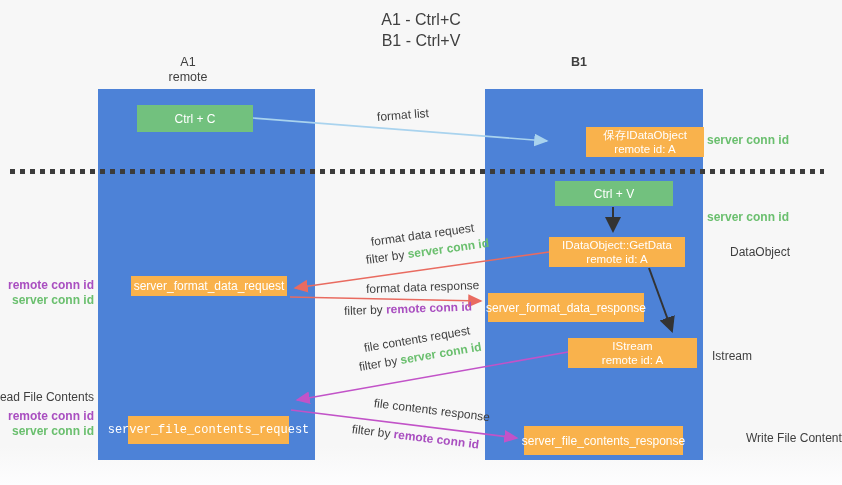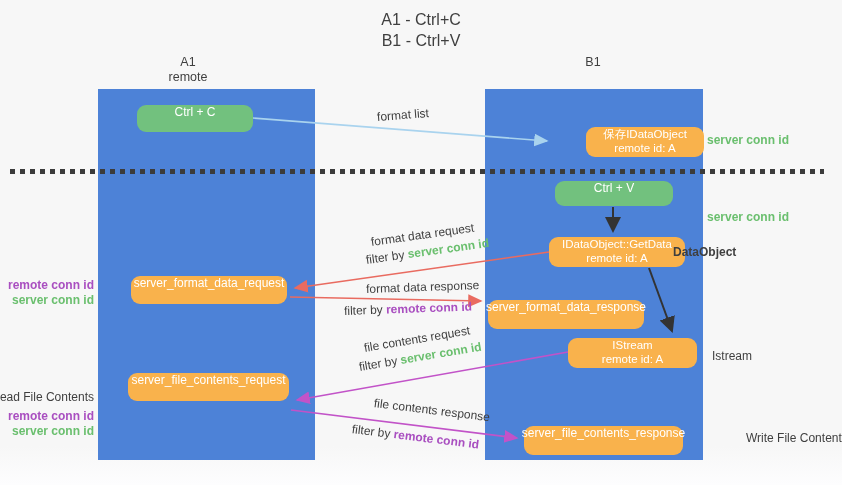--- a/index.html
+++ b/index.html
@@ -15,31 +15,31 @@
   }
   .title{
     position:absolute;left:0;top:9px;width:842px;
     text-align:center;color:#3f3f3f;font-size:16px;line-height:21px;
   }
   .col-header{
     position:absolute;top:55px;width:160px;text-align:center;
     color:#3f3f3f;font-size:12.5px;line-height:15px;
   }
   .col-header.a{left:108px;}
-  .col-header.b{left:513px;}
+  .col-header.b{left:499px;font-weight:bold;}
   .column{
     position:absolute;top:89px;height:371px;background:#4d82d7;
   }
   .column.a{left:98px;width:217px;}
   .column.b{left:485px;width:218px;}
   .arrow-layer{position:absolute;left:0;top:0;z-index:3;}
   .node{
     position:absolute;z-index:4;
-    display:flex;flex-direction:column;align-items:center;justify-content:flex-start;
-    color:#ffffff;font-size:12px;line-height:14px;text-align:center;border-radius:9px;
+    display:flex;flex-direction:column;align-items:center;justify-content:center;
+    color:#ffffff;font-size:12px;line-height:14px;text-align:center;
   }
   .node.green{background:#72c17e;}
   .node.orange{background:#f9b24c;}
   .node.two-line{font-size:11.5px;line-height:14px;}
   .sep{
     position:absolute;left:10px;top:169px;width:814px;height:5px;z-index:5;
     background:repeating-linear-gradient(to right,#3b3b3b 0 5px,transparent 5px 10px);
   }
   .arrow-label{
     position:absolute;z-index:6;color:#3f3f3f;font-size:12px;white-space:nowrap;
@@ -109,34 +109,34 @@
 
   <div class="node green" style="left:555px;top:181px;width:118px;height:25px;">
     <span>Ctrl + V</span>
   </div>
 
   <div class="node orange two-line" style="left:549px;top:237px;width:136px;height:30px;">
     <span>IDataObject::GetData</span>
     <span>remote id: A</span>
   </div>
 
-  <div class="node orange" style="left:131px;top:276px;width:156px;height:28px;">
+  <div class="node orange" style="left:131px;top:276px;width:156px;height:20px;">
     <span>server_format_data_request</span>
   </div>
 
-  <div class="node orange" style="left:488px;top:300px;width:156px;height:29px;">
+  <div class="node orange" style="left:488px;top:293px;width:156px;height:29px;">
     <span>server_format_data_response</span>
   </div>
 
   <div class="node orange two-line" style="left:568px;top:338px;width:129px;height:30px;">
     <span>IStream</span>
     <span>remote id: A</span>
   </div>
 
-  <div class="node orange" style="left:128px;top:373px;width:161px;height:28px;">
+  <div class="node orange" style="left:128px;top:416px;width:161px;height:28px;font-family:Liberation Mono, monospace;">
     <span>server_file_contents_request</span>
   </div>
 
   <div class="node orange" style="left:524px;top:426px;width:159px;height:29px;">
     <span>server_file_contents_response</span>
   </div>
 
   <div class="sep"></div>
 
   <div class="arrow-label" style="left:377px;top:110px;transform:rotate(-4.5deg);">format list</div>
@@ -156,21 +156,21 @@
     <span>filter by </span><span class="green-id">server conn id</span>
   </div>
 
   <div class="arrow-label" style="left:374px;top:396px;transform:rotate(7deg);">file contents response</div>
   <div class="arrow-label" style="left:352px;top:422px;transform:rotate(7deg);">
     <span>filter by </span><span class="purple-id">remote conn id</span>
   </div>
 
   <div class="side-label green-id" style="left:707px;top:133px;">server conn id</div>
   <div class="side-label green-id" style="left:707px;top:210px;">server conn id</div>
-  <div class="side-label" style="left:673px;top:245px;font-weight:bold;">DataObject</div>
+  <div class="side-label" style="left:730px;top:245px;">DataObject</div>
   <div class="side-label" style="left:712px;top:349px;">Istream</div>
   <div class="side-label" style="left:736px;top:431px;margin-left:10px;">Write File Contents</div>
 
   <div class="side-label right-align stack" style="right:748px;top:278px;">
     <div class="purple-id">remote conn id</div>
     <div class="green-id">server conn id</div>
   </div>
 
   <div class="side-label right-align" style="right:748px;top:390px;">Read File Contents</div>
   <div class="side-label right-align stack" style="right:748px;top:409px;">

